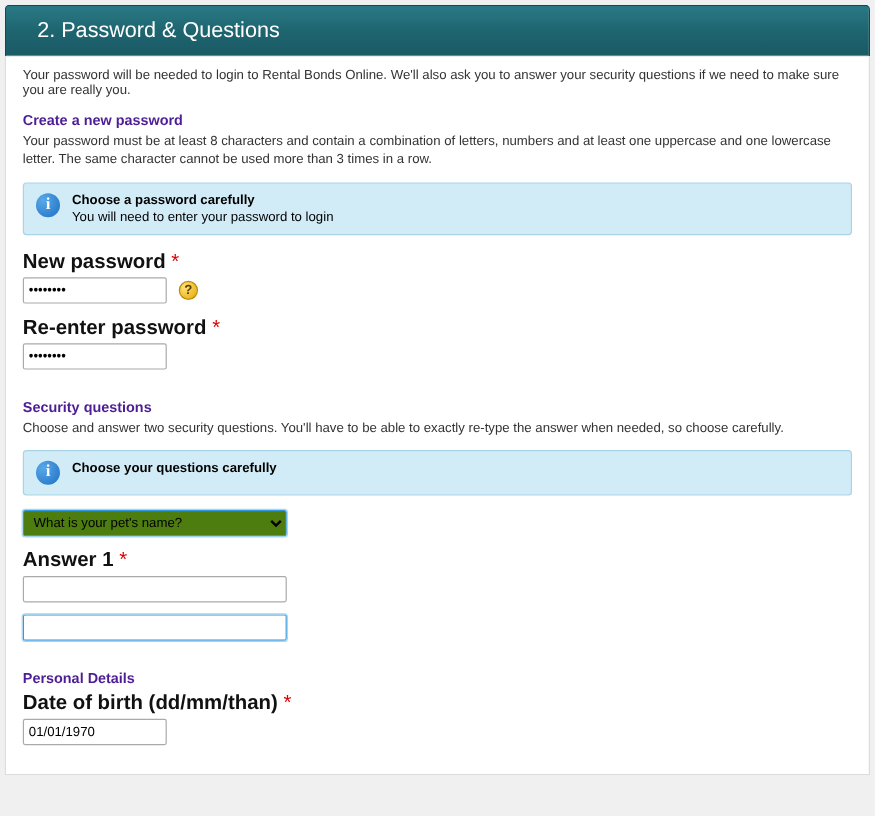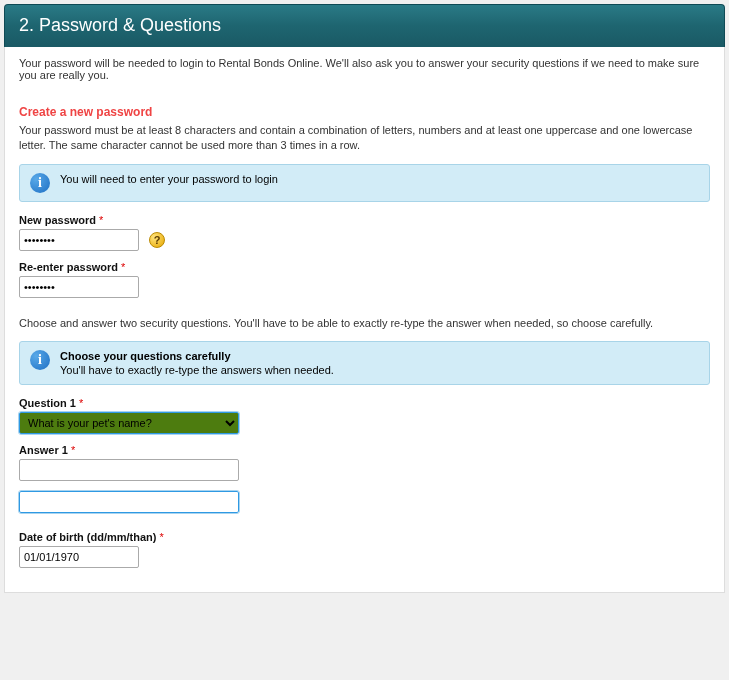--- a/index.html
+++ b/index.html
@@ -9,40 +9,40 @@
     font-size: 11px;
     background: #f0f0f0;
     color: #000;
     width: 729px;
   }
   .panel-header {
     background: linear-gradient(to bottom, #2a7a86 0%, #1e6570 50%, #1a5a65 100%);
     border: 1px solid #0f4a55;
     border-bottom: 1px solid #1a5a65;
     color: #fff;
-    padding: 10px 14px;
+    padding: 10px 26px;
     font-size: 18px;
     font-weight: normal;
     border-radius: 4px 4px 0 0;
     margin: 4px 4px 0 4px;
   }
   .content {
     padding: 10px 14px 14px 14px;
     background: #fff;
     margin: 0 4px;
     border: 1px solid #ddd;
     border-top: none;
   }
   .intro {
     color: #333;
-    margin-bottom: 24px;
+    margin-bottom: 12px;
   }
   .section-header {
     font-weight: bold;
-    color: #ef4444;
+    color: #4c1d95;
     margin-top: 6px;
     margin-bottom: 4px;
     font-size: 12px;
   }
   .section-desc {
     color: #333;
     margin-bottom: 10px;
     line-height: 1.4;
   }
   .info-box {
@@ -64,21 +64,21 @@
     font-family: serif;
     display: flex;
     align-items: center;
     justify-content: center;
     font-size: 14px;
     flex: 0 0 20px;
   }
   .info-text b { font-size: 11px; display: block; margin-bottom: 2px; }
   .field-label {
     font-weight: bold;
-    font-size: 11px;
+    font-size: 17px;
     display: block;
     margin-bottom: 3px;
     color: #111;
   }
   .req { color: #d00; font-weight: normal; }
   .field-row { margin-bottom: 10px; }
   input.text-input, select.select-input {
     font-family: Arial, Helvetica, sans-serif;
     font-size: 11px;
     padding: 3px 4px;
@@ -121,20 +121,21 @@
 <div class="content">
 
   <div class="intro">Your password will be needed to login to Rental Bonds Online. We'll also ask you to answer your security questions if we need to make sure you are really you.</div>
 
   <div class="section-header">Create a new password</div>
   <div class="section-desc">Your password must be at least 8 characters and contain a combination of letters, numbers and at least one uppercase and one lowercase letter. The same character cannot be used more than 3 times in a row.</div>
 
   <div class="info-box">
     <div class="info-icon">i</div>
     <div class="info-text">
+      <b>Choose a password carefully</b>
       <span>You will need to enter your password to login</span>
     </div>
   </div>
 
   <div class="field-row">
     <label class="field-label">
       <span>New password</span>
       <span class="req">*</span>
     </label>
     <div class="pw-row">
@@ -146,55 +147,52 @@
   <div class="field-row">
     <label class="field-label">
       <span>Re-enter password</span>
       <span class="req">*</span>
     </label>
     <input class="text-input" type="text" value="••••••••" style="">
   </div>
 
   <div class="spacer-gap"></div>
 
+  <div class="section-header">Security questions</div>
   <div class="section-desc">Choose and answer two security questions. You'll have to be able to exactly re-type the answer when needed, so choose carefully.</div>
 
   <div class="info-box">
     <div class="info-icon">i</div>
     <div class="info-text">
       <b>Choose your questions carefully</b>
-      <span>You'll have to exactly re-type the answers when needed.</span>
     </div>
   </div>
 
   <div class="field-row">
-    <label class="field-label">
-      <span>Question 1</span>
-      <span class="req">*</span>
-    </label>
     <select class="select-input select-q select-focus">
       <option>What is your pet's name?</option>
     </select>
   </div>
 
   <div class="field-row">
     <label class="field-label">
       <span>Answer 1</span>
       <span class="req">*</span>
     </label>
     <input class="text-input wide-input" type="text" value="" style="">
   </div>
 
 
   <div class="field-row">
     <input class="text-input wide-input input-focus" type="text" value="" style="">
   </div>
 
   <div class="spacer-gap"></div>
 
+  <div class="section-header">Personal Details</div>
 
   <div class="field-row">
     <label class="field-label">
       <span>Date of birth (dd/mm/than)</span>
       <span class="req">*</span>
     </label>
     <input class="text-input dob-input" type="text" value="01/01/1970" style="">
   </div>
 
 </div>

